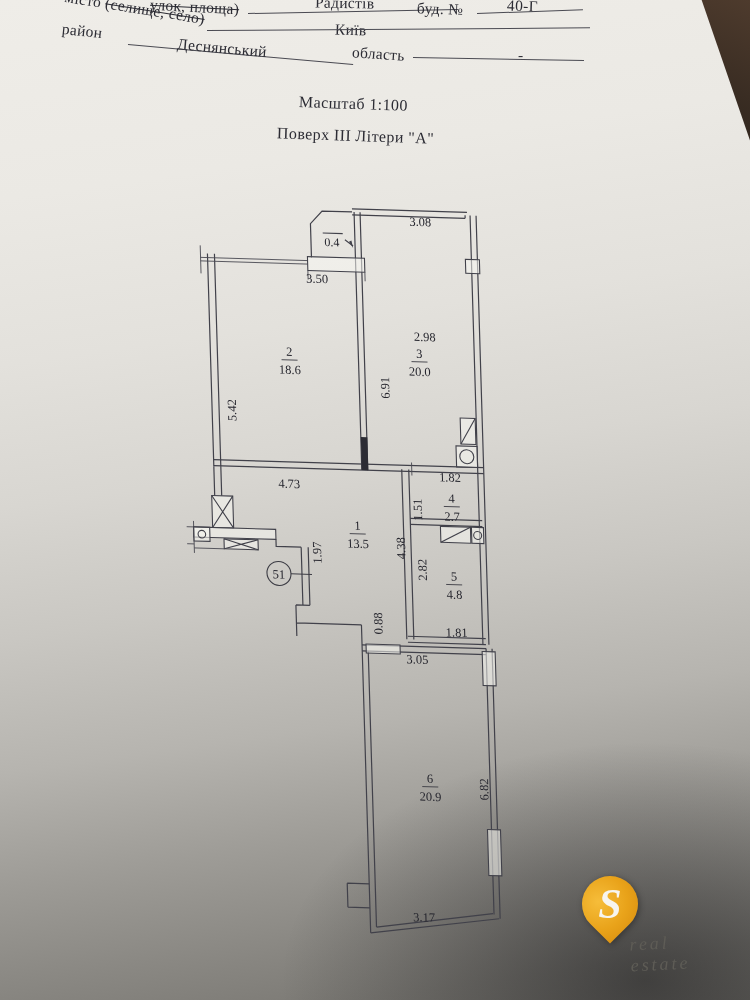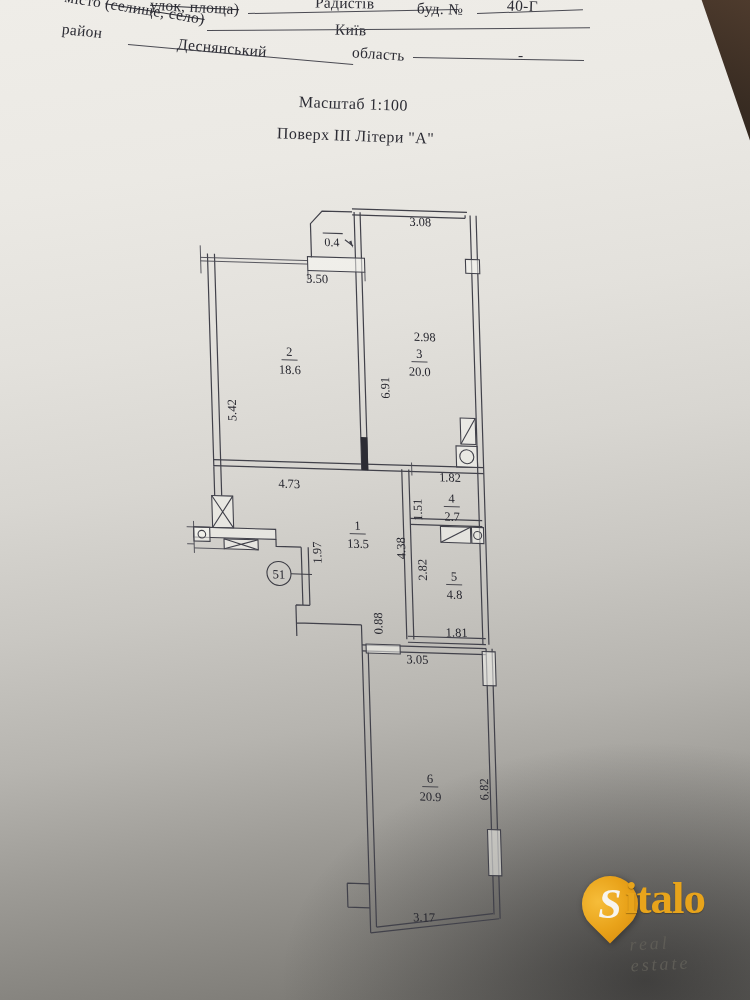--- a/index.html
+++ b/index.html
@@ -172,17 +172,16 @@
         <text x="467" y="790" text-anchor="middle" transform="rotate(-90 467 786)">6.82</text>
         <text x="403" y="920" text-anchor="middle">3.17</text>
       </g>
     </g>
   </svg>
 
   <div class="logo">
     <div class="pin">
         <span>S</span>
       </div>
-    <div class="brand">italo</div>
     <div class="tagline">real estate</div>
   </div>
 
 </div>
 
 </body></html>

